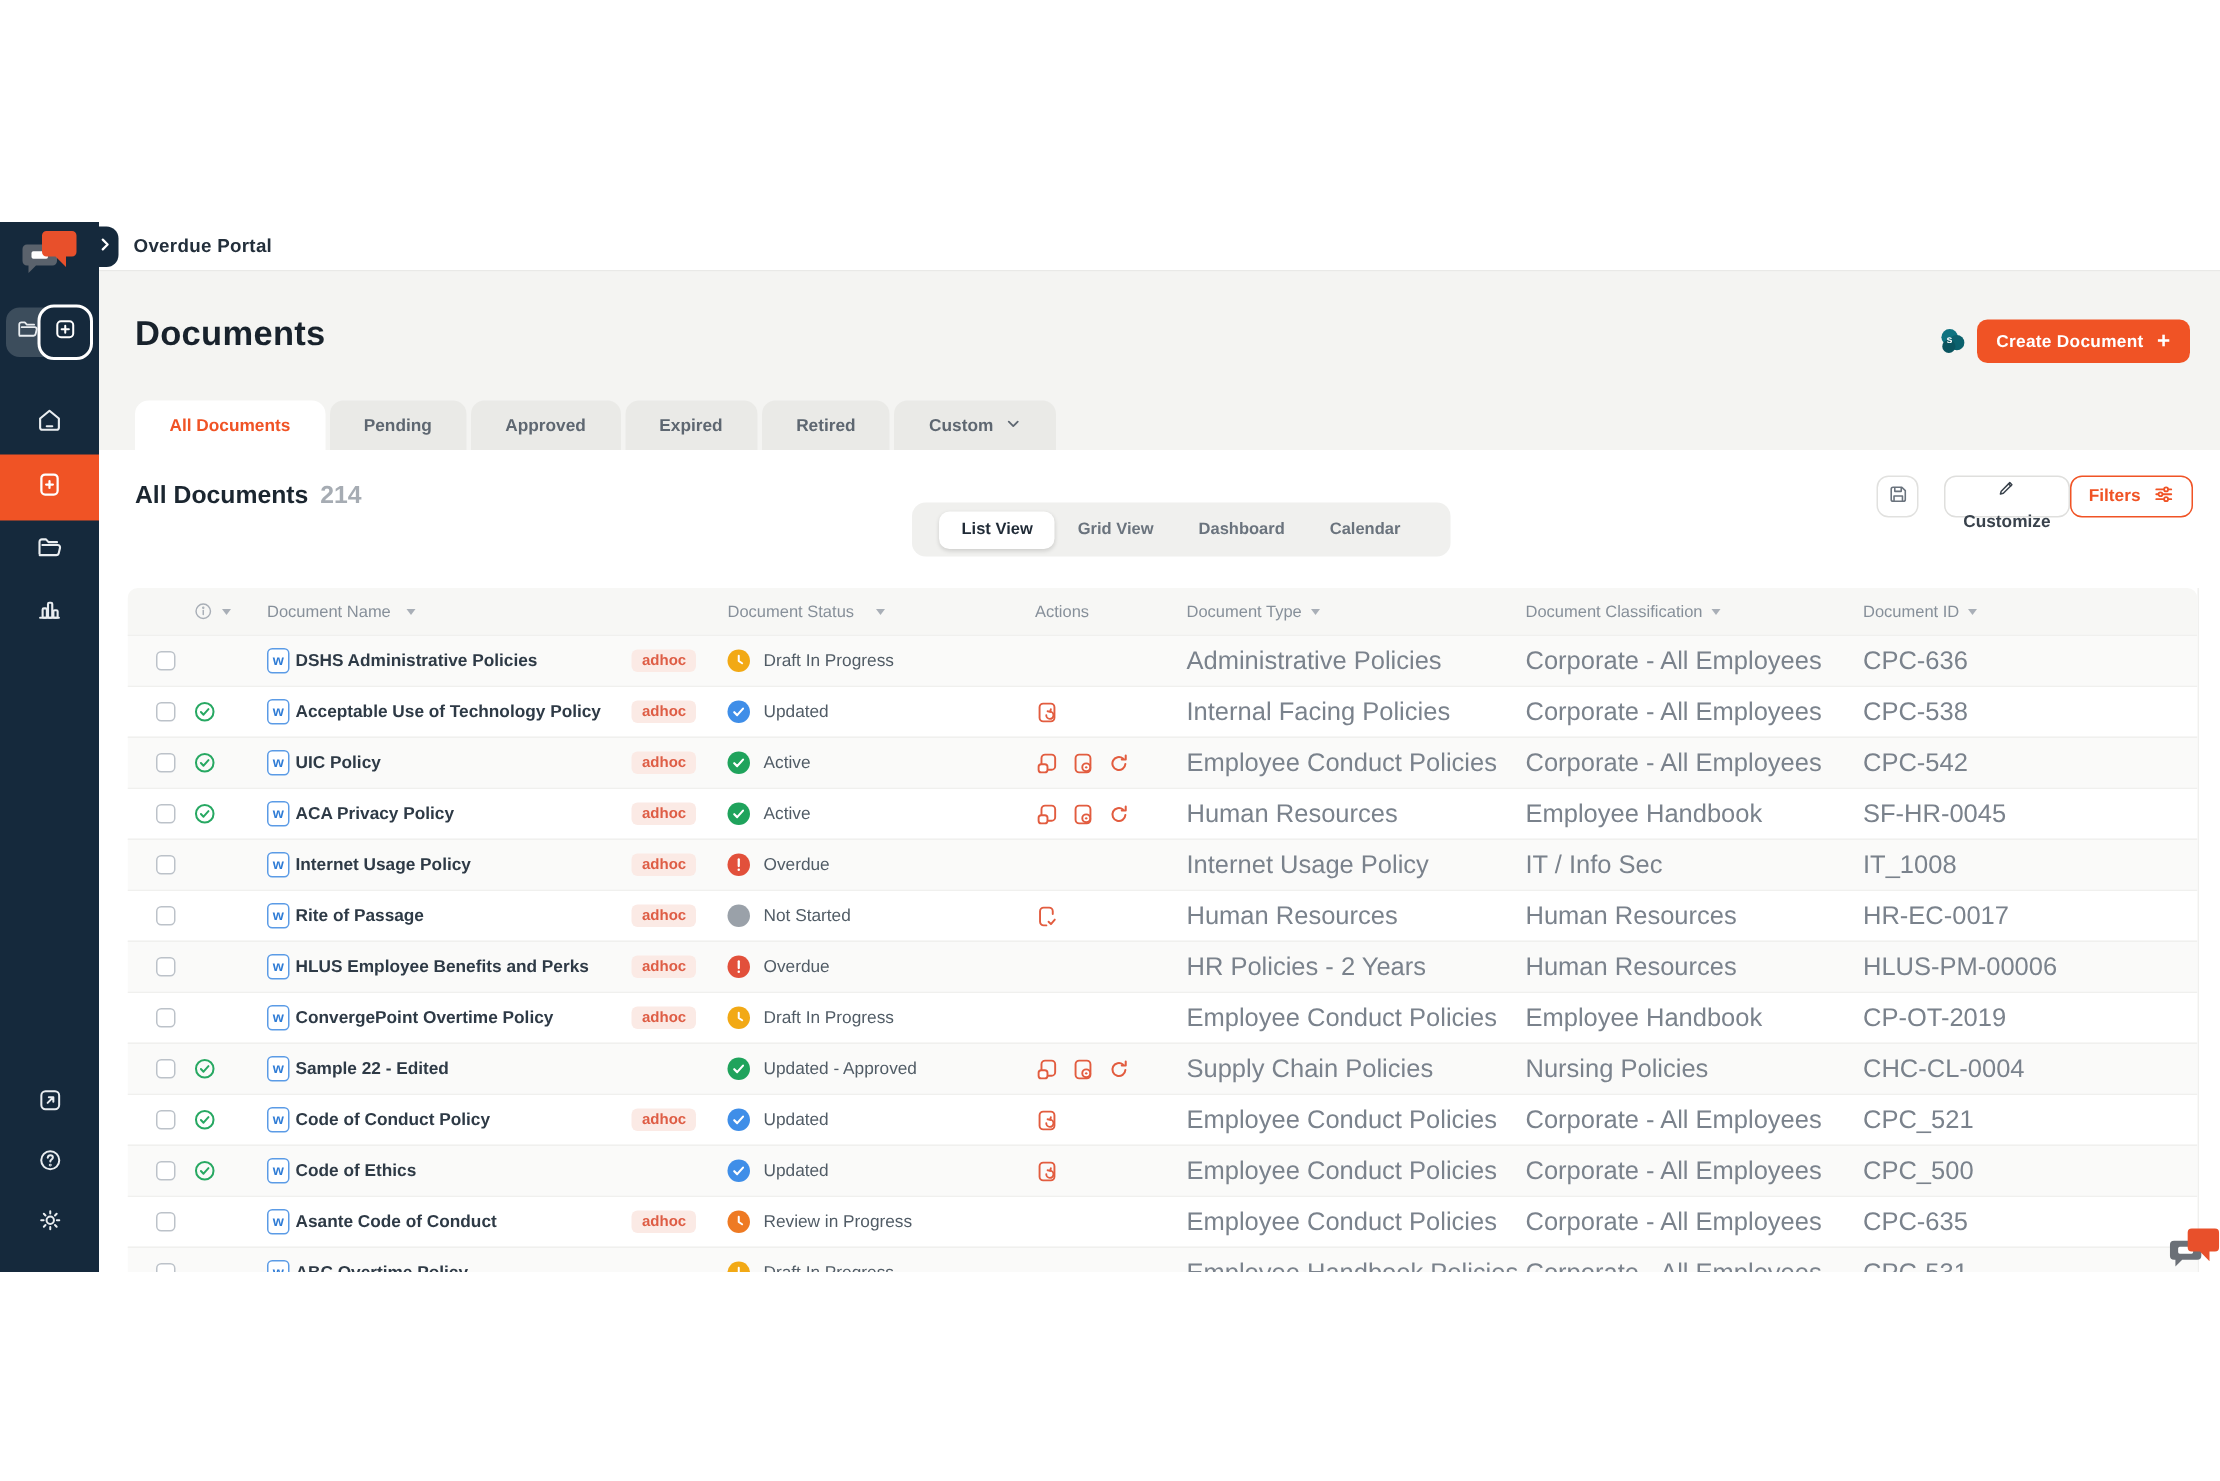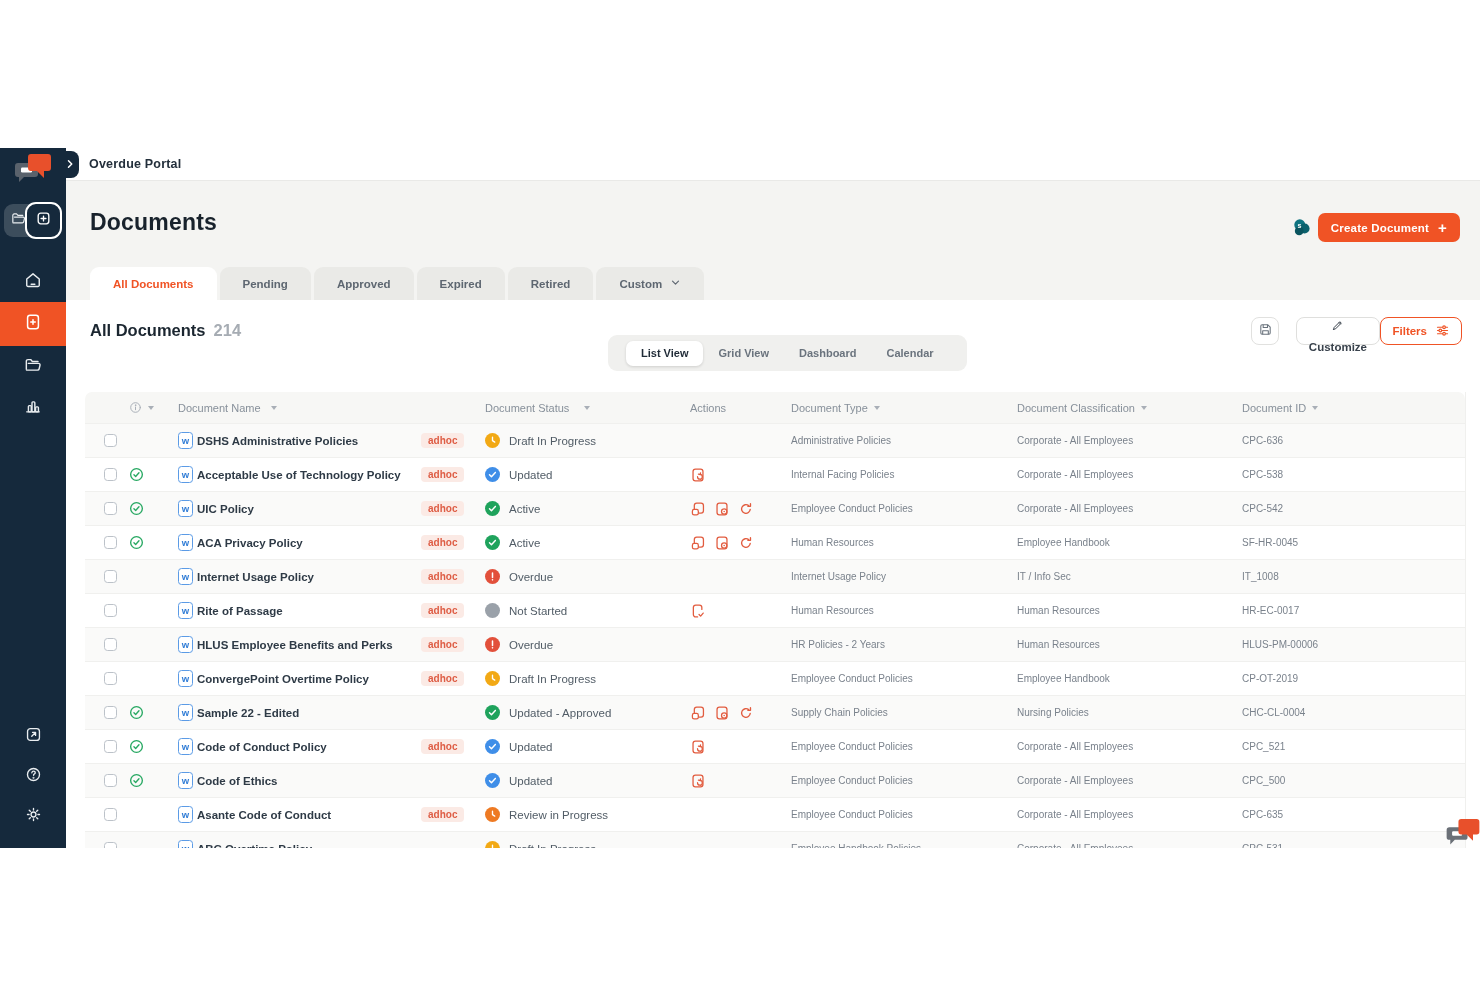--- a/index.html
+++ b/index.html
@@ -59,21 +59,21 @@
   .c-ac { width:102px; padding-left:14px; gap:8px; }
   .c-ty { width:226px; padding-left:13px; }
   .c-cl { width:224px; padding-left:13px; }
   .c-id { flex:1; padding-left:14px; }
   .chk { width:13px; height:13px; border:1.5px solid #BCC2C9; border-radius:3.5px; background:#fff; cursor:pointer; flex:none; }
   .wdoc { width:15px; height:17px; border:1.3px solid #5B9BE6; border-radius:3.5px; color:#2F7CD6; font-size:9.5px; font-weight:bold; display:flex; align-items:center; justify-content:center; background:#fff; flex:none; }
   .nmtxt { color:#2E3A46; font-weight:600; font-size:11.5px; white-space:nowrap; cursor:pointer; }
   .adhoc { background:#FBEAE5; color:#DE5D45; font-size:10px; font-weight:600; padding:2px 7px; border-radius:4px; }
   .sdot { width:15px; height:15px; border-radius:50%; display:flex; align-items:center; justify-content:center; flex:none; }
   .stxt { color:#515C66; font-size:11.5px; white-space:nowrap; }
-  .celltxt { color:#7A828C; font-size:10px; white-space:nowrap; }
+  .celltxt { color:#7A828C; font-size:17px; white-space:nowrap; }
   .aic { display:flex; cursor:pointer; }
   .hlabel { white-space:nowrap; }
   .caret { width:0; height:0; border-left:3.5px solid transparent; border-right:3.5px solid transparent; border-top:4.5px solid #A9AFB7; margin-left:6px; flex:none; }
   .chat-widget { position:absolute; right:-3px; top:669px; z-index:9; cursor:pointer; }
 </style>
 </head>
 <body>
 
 <div class="canvas">
   <div class="app">

